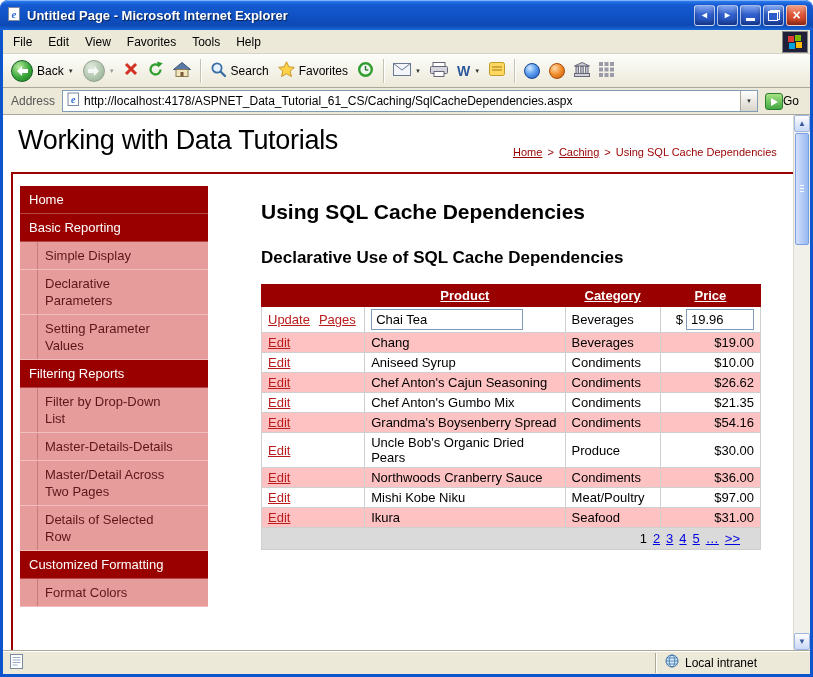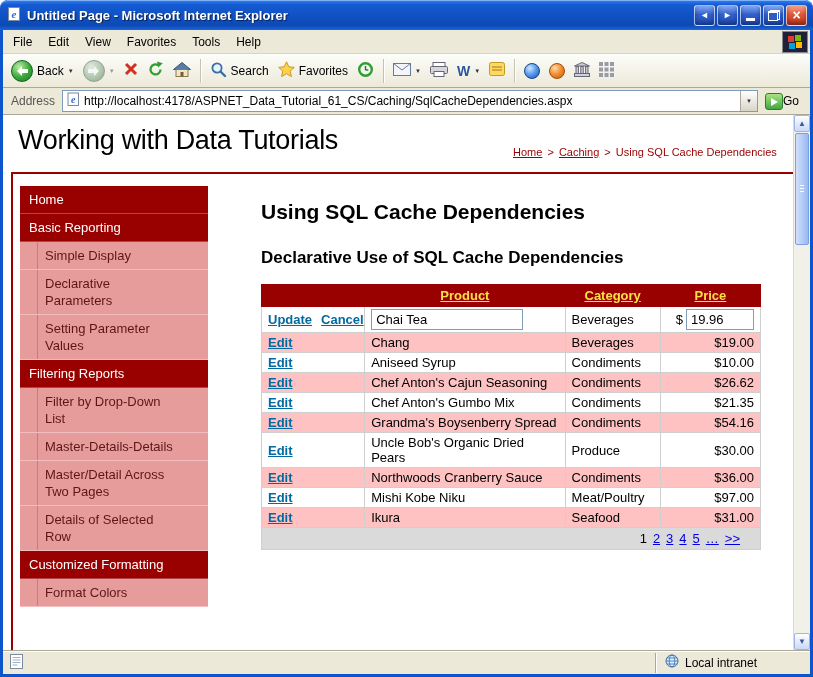--- a/index.html
+++ b/index.html
@@ -109,25 +109,25 @@
   .heading { font-size:21px; font-weight:bold; margin-top:14px; color:#000; }
   .subheading { font-size:17px; font-weight:bold; margin-top:24px; color:#000; }
   .annotation { display:inline-block; margin-top:14px; padding:4px 12px;
     border:2.5px solid #ee0000; border-radius:14px; font-size:13px; color:#000; }
 
   
   .grid { margin-top:16px; border-collapse:collapse; width:100%; table-layout:fixed;
     font-size:13px; }
   .grid th { background:#990000; color:#fff; font-weight:bold; padding:3px 4px;
     border:1px solid #990000; text-align:center; }
-  .grid th a { color:#fde047; text-decoration:underline; cursor:pointer; }
+  .grid th a { color:#ffffff; text-decoration:underline; cursor:pointer; }
   .grid td { padding:2px 6px; border:1px solid #cfcfcf; vertical-align:middle;
     overflow:hidden; }
   tr.pink td { background:#ffc2c2; }
-  .cell-action a { color:#0369a1; text-decoration:underline; margin-right:9px; cursor:pointer;font-weight:bold; }
+  .cell-action a { color:#b91c1c; text-decoration:underline; margin-right:9px; cursor:pointer; }
   .cell-price { text-align:right; }
   .tb { border:1px solid #7F9DB9; height:21px; font-size:13px; font-family:inherit;
     padding:1px 4px; }
   .product-tb { width:152px; }
   .price-tb { width:68px; margin-left:3px; }
   .pager-row td { background:#dadada; text-align:right; padding:3px 20px; }
   .pager-row a { color:#0000e0; text-decoration:underline; margin-left:6px; cursor:pointer; }
   .pg-cur { color:#000; margin-left:6px; }
 
   
@@ -402,21 +402,21 @@
                 <tr>
                   <th></th>
                   <th><a>Product</a></th>
                   <th><a>Category</a></th>
                   <th><a>Price</a></th>
                 </tr>
               </thead>
               <tbody>
                 <tr>
                   <td class="cell-action">
-                    <a>Update</a><a>Cancel</a>
+                    <a>Update</a><a>Pages</a>
                   </td>
                   <td>
                     <input class="tb product-tb" value="Chai Tea" style="">
                   </td>
                   <td>Beverages</td>
                   <td class="cell-price">
                     <span>$</span><input class="tb price-tb" value="19.96" style="">
                   </td>
                 </tr>
                 <tr class="pink">

